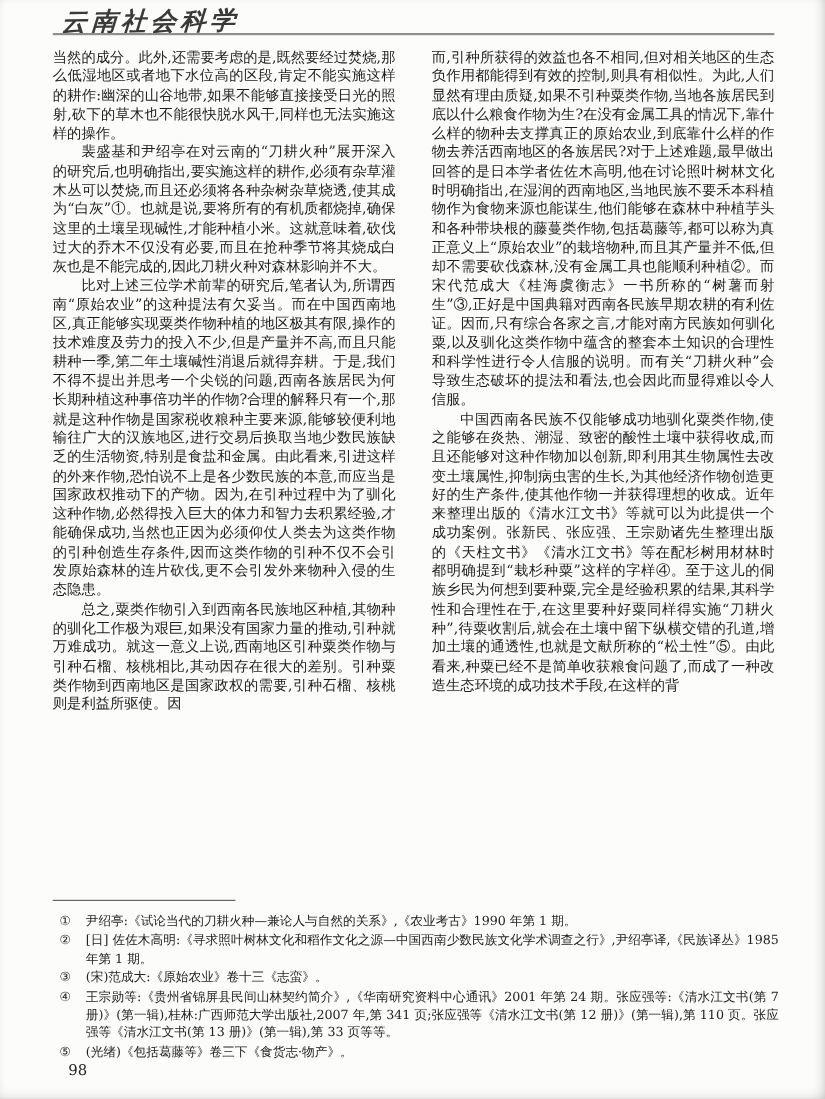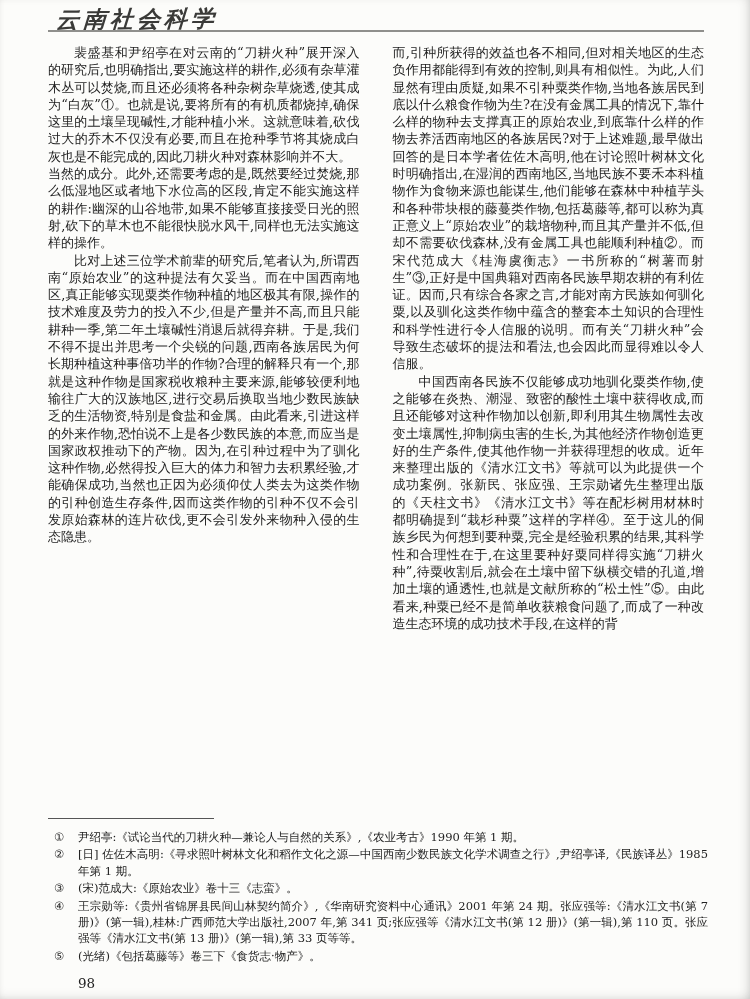--- a/index.html
+++ b/index.html
@@ -74,40 +74,40 @@
     flex: 0 0 24px;
     padding-left: 6px;
   }
   .fn-text {
     flex: 1 1 auto;
     text-align: justify;
     text-justify: inter-character;
   }
   .page-number {
     position: absolute;
-    left: 62px; bottom: 8px;
+    left: 62px; bottom: 18px;
     font-size: 13.5px;
     color: #222;
-    margin-left: 16px;
   }
 </style>
 </head>
 <body>
 
 <div class="page">
 
   <div class="masthead">云南社会科学</div>
 
   <div class="head-rule"></div>
 
   <div class="columns">
     <div class="col">
+      <p class="para cont">当然的成分。此外,还需要考虑的是,既然要经过焚烧,那么低湿地区或者地下水位高的区段,肯定不能实施这样的耕作:幽深的山谷地带,如果不能够直接接受日光的照射,砍下的草木也不能很快脱水风干,同样也无法实施这样的操作。</p>
       <p class="para">裴盛基和尹绍亭在对云南的“刀耕火种”展开深入的研究后,也明确指出,要实施这样的耕作,必须有杂草灌木丛可以焚烧,而且还必须将各种杂树杂草烧透,使其成为“白灰”①。也就是说,要将所有的有机质都烧掉,确保这里的土壤呈现碱性,才能种植小米。这就意味着,砍伐过大的乔木不仅没有必要,而且在抢种季节将其烧成白灰也是不能完成的,因此刀耕火种对森林影响并不大。</p>
-      <p class="para cont">当然的成分。此外,还需要考虑的是,既然要经过焚烧,那么低湿地区或者地下水位高的区段,肯定不能实施这样的耕作:幽深的山谷地带,如果不能够直接接受日光的照射,砍下的草木也不能很快脱水风干,同样也无法实施这样的操作。</p>
       <p class="para">比对上述三位学术前辈的研究后,笔者认为,所谓西南“原始农业”的这种提法有欠妥当。而在中国西南地区,真正能够实现粟类作物种植的地区极其有限,操作的技术难度及劳力的投入不少,但是产量并不高,而且只能耕种一季,第二年土壤碱性消退后就得弃耕。于是,我们不得不提出并思考一个尖锐的问题,西南各族居民为何长期种植这种事倍功半的作物?合理的解释只有一个,那就是这种作物是国家税收粮种主要来源,能够较便利地输往广大的汉族地区,进行交易后换取当地少数民族缺乏的生活物资,特别是食盐和金属。由此看来,引进这样的外来作物,恐怕说不上是各少数民族的本意,而应当是国家政权推动下的产物。因为,在引种过程中为了驯化这种作物,必然得投入巨大的体力和智力去积累经验,才能确保成功,当然也正因为必须仰仗人类去为这类作物的引种创造生存条件,因而这类作物的引种不仅不会引发原始森林的连片砍伐,更不会引发外来物种入侵的生态隐患。</p>
+      <p class="para">总之,粟类作物引入到西南各民族地区种植,其物种的驯化工作极为艰巨,如果没有国家力量的推动,引种就万难成功。就这一意义上说,西南地区引种粟类作物与引种石榴、核桃相比,其动因存在很大的差别。引种粟类作物到西南地区是国家政权的需要,引种石榴、核桃则是利益所驱使。因</p>
     </div>
     <div class="col">
       <p class="para cont">而,引种所获得的效益也各不相同,但对相关地区的生态负作用都能得到有效的控制,则具有相似性。为此,人们显然有理由质疑,如果不引种粟类作物,当地各族居民到底以什么粮食作物为生?在没有金属工具的情况下,靠什么样的物种去支撑真正的原始农业,到底靠什么样的作物去养活西南地区的各族居民?对于上述难题,最早做出回答的是日本学者佐佐木高明,他在讨论照叶树林文化时明确指出,在湿润的西南地区,当地民族不要禾本科植物作为食物来源也能谋生,他们能够在森林中种植芋头和各种带块根的藤蔓类作物,包括葛藤等,都可以称为真正意义上“原始农业”的栽培物种,而且其产量并不低,但却不需要砍伐森林,没有金属工具也能顺利种植②。而宋代范成大《桂海虞衡志》一书所称的“树薯而射生”③,正好是中国典籍对西南各民族早期农耕的有利佐证。因而,只有综合各家之言,才能对南方民族如何驯化粟,以及驯化这类作物中蕴含的整套本土知识的合理性和科学性进行令人信服的说明。而有关“刀耕火种”会导致生态破坏的提法和看法,也会因此而显得难以令人信服。</p>
       <p class="para">中国西南各民族不仅能够成功地驯化粟类作物,使之能够在炎热、潮湿、致密的酸性土壤中获得收成,而且还能够对这种作物加以创新,即利用其生物属性去改变土壤属性,抑制病虫害的生长,为其他经济作物创造更好的生产条件,使其他作物一并获得理想的收成。近年来整理出版的《清水江文书》等就可以为此提供一个成功案例。张新民、张应强、王宗勋诸先生整理出版的《天柱文书》《清水江文书》等在配杉树用材林时都明确提到“栽杉种粟”这样的字样④。至于这儿的侗族乡民为何想到要种粟,完全是经验积累的结果,其科学性和合理性在于,在这里要种好粟同样得实施“刀耕火种”,待粟收割后,就会在土壤中留下纵横交错的孔道,增加土壤的通透性,也就是文献所称的“松土性”⑤。由此看来,种粟已经不是简单收获粮食问题了,而成了一种改造生态环境的成功技术手段,在这样的背</p>
     </div>
   </div>
 
   <div class="footnote-block">
     <div class="fn-rule"></div>
     <div class="fn-list">

